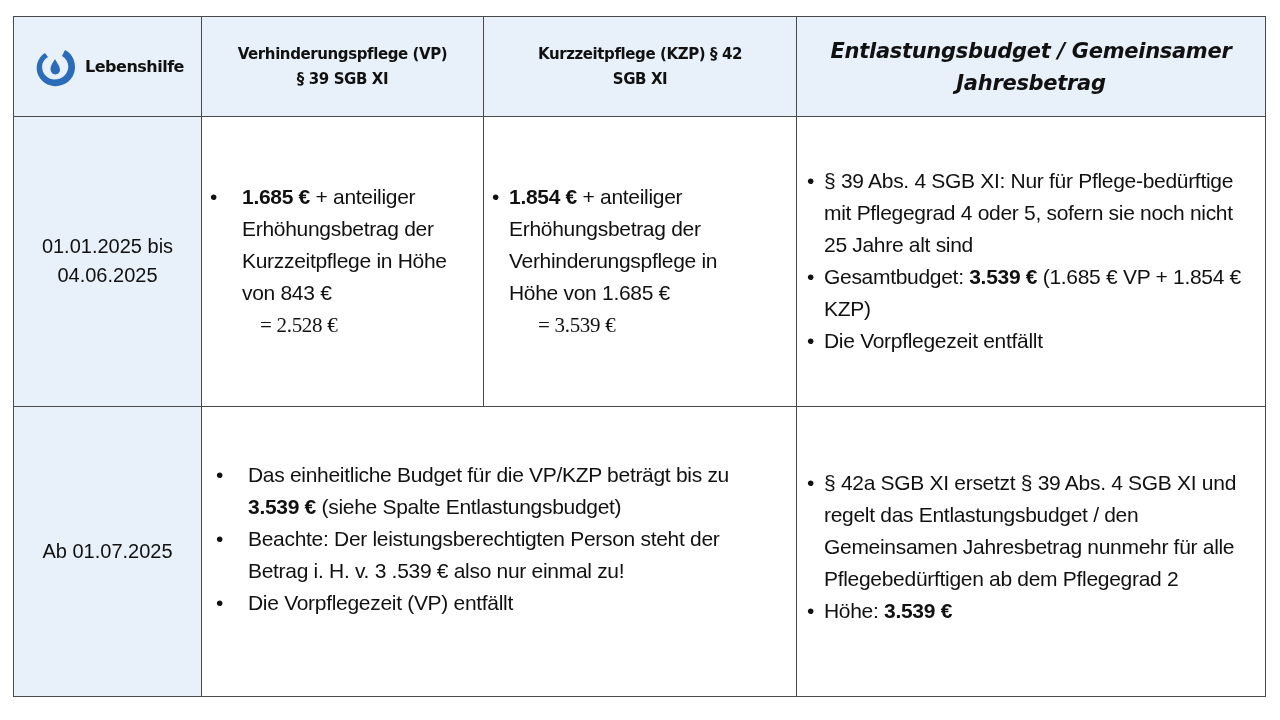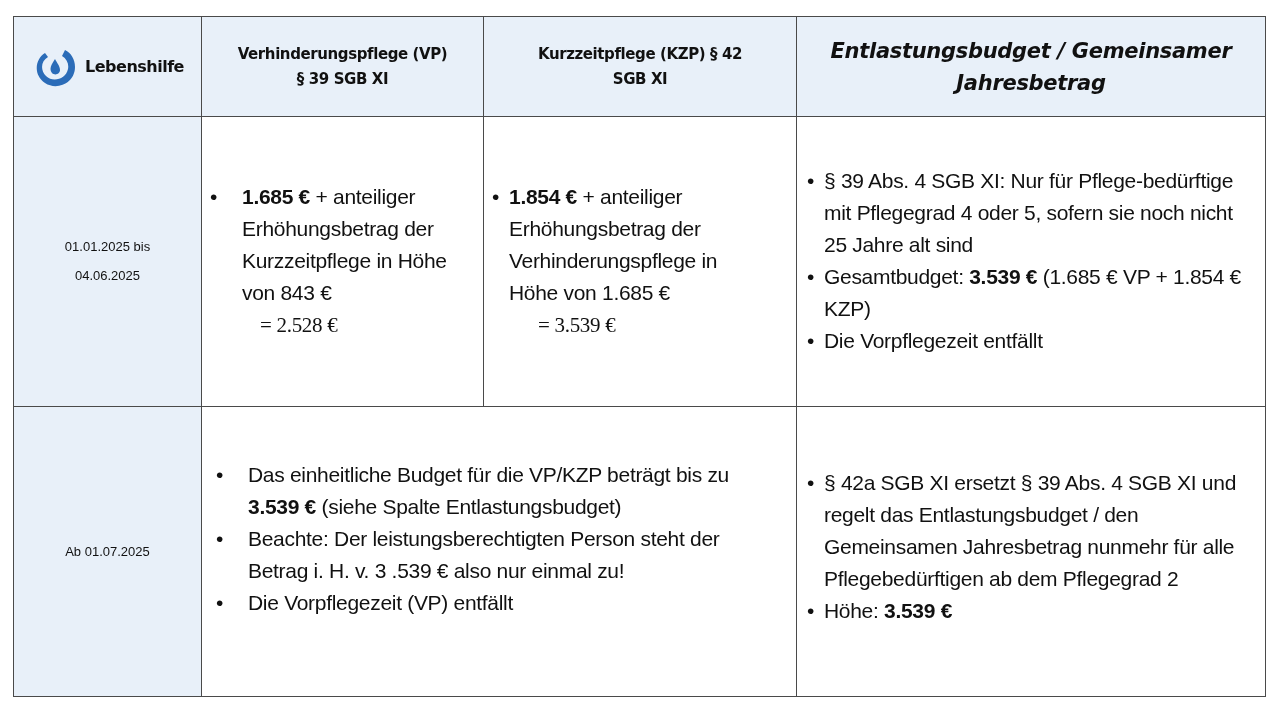--- a/index.html
+++ b/index.html
@@ -7,21 +7,21 @@
            font-family: "Liberation Sans", "DejaVu Sans", sans-serif; color: #111; }
     .tbl { position: absolute; left: 13px; top: 16px; width: 1252px; height: 681px;
            border-collapse: collapse; table-layout: fixed; }
     .tbl td, .tbl th { border: 1.5px solid #4a4a4a; padding: 0; vertical-align: middle; }
     .hdr-row { height: 98px; }
     .row1 { height: 283px; }
     .row2 { height: 284px; }
     .hdr { background: #e8f0f9; text-align: center; font-weight: bold; font-family: "DejaVu Sans", sans-serif; }
     .hdr.small { font-size: 15px; line-height: 25px; letter-spacing: -0.4px; }
     .hdr.big { font-size: 21px; line-height: 32px; letter-spacing: -0.3px; font-style: italic; }
-    .rowlabel { background: #e8f0f9; text-align: center; font-size: 13px; line-height: 29px; }
+    .rowlabel { background: #e8f0f9; text-align: center; font-size: 20px; line-height: 29px; }
     .logo { display: flex; align-items: center; justify-content: center; gap: 6px; }
     .logo-text { font-family: "DejaVu Sans", sans-serif; font-weight: bold; font-size: 16px; letter-spacing: -0.5px; color: #111; }
     .cell { font-size: 21px; line-height: 32px; letter-spacing: -0.3px; }
     ul { margin: 0; padding: 0; list-style: none; }
     li { position: relative; }
     .wide-bullet li { padding-left: 40px; }
     .wide-bullet li::before { content: "\2022"; position: absolute; left: 8px; }
     .tight-bullet li { padding-left: 19px; }
     .tight-bullet li::before { content: "\2022"; position: absolute; left: 2px; }
     b { font-weight: bold; }

